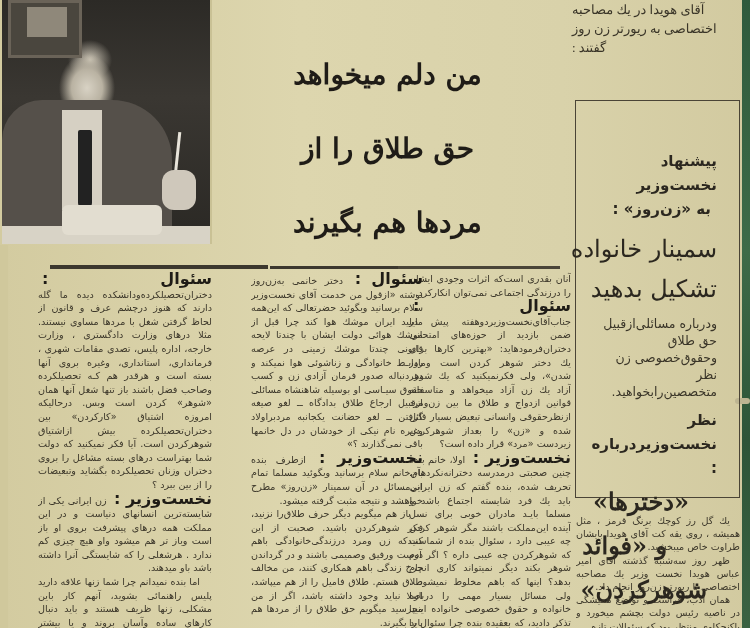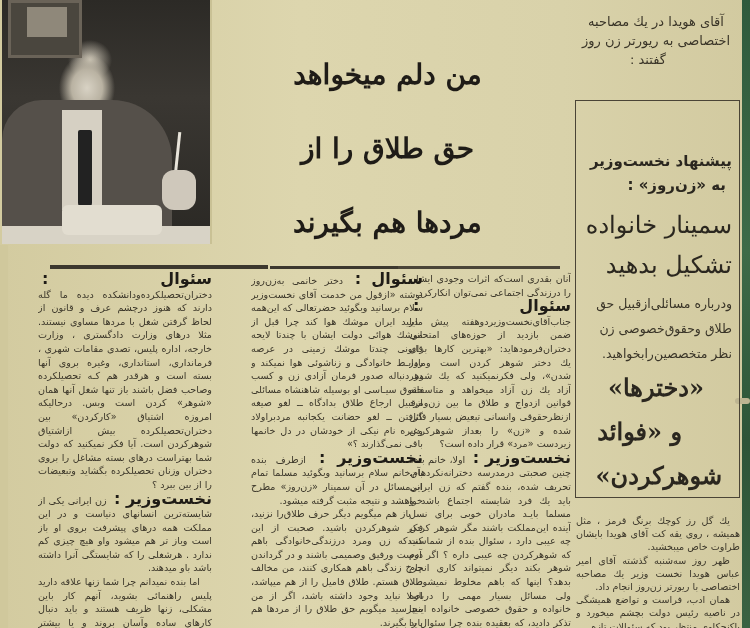--- a/index.html
+++ b/index.html
@@ -77,41 +77,41 @@
     .headline {
       position: absolute; left: 215px; top: 38px; width: 345px;
       direction: rtl; text-align: center;
       font-family: "DejaVu Serif", serif; font-weight: bold;
       font-size: 28px; line-height: 74px; color: #1f1c17;
     }
     .headline div { white-space: nowrap; }
 
     
     .intro {
-      position: absolute; left: 572px; top: 12px; width: 168px;
-      direction: rtl; text-align: center;
-      font-size: 13px; line-height: 19px; color: #3a3528;
+      position: absolute; left: 572px; top: 0; width: 168px;
+      direction: rtl; text-align: left;
+      font-size: 13px; line-height: 19px; color: #3a3528; font-family: Liberation Serif, serif;
     }
 
     
     .sidebox {
       position: absolute; left: 575px; top: 100px; width: 165px; height: 398px;
       border: 1.5px solid #4a4436; box-sizing: border-box;
-      direction: rtl; text-align: right; padding: 0 7px;
+      direction: rtl; text-align: right; padding: 0 22px;
     }
     .sidebox .kicker {
       margin-top: 48px; font-weight: bold; font-size: 15px; line-height: 24px;
       color: #2b271f;
     }
     .sidebox .big {
       font-family: "DejaVu Serif", serif; font-size: 24px; line-height: 40px;
       margin-top: 8px; color: #2b271f; white-space: nowrap;
     }
     .sidebox .body {
-      font-size: 12.5px; line-height: 25px; margin-top: 6px; color: #3a3528; text-align: right;
+      font-size: 12.5px; line-height: 17px; margin-top: 6px; color: #3a3528; text-align: right;
     }
     .sidebox .kicker2 {
       font-weight: bold; font-size: 15px; line-height: 24px; margin-top: 8px;
       color: #2b271f;
     }
     .sidebox .big2 {
       font-family: "DejaVu Serif", serif; font-size: 24px; line-height: 44px;
       color: #2b271f; padding-right: 10px; white-space: nowrap; font-weight: bold;
     }
 
@@ -176,20 +176,21 @@
   <div class="sidebox">
     <div class="kicker">
       <div>پیشنهاد نخست‌وزیر</div>
       <div style="padding-right:6px">به «زن‌روز» :</div>
     </div>
     <div class="big">
       <div>سمینار خانواده</div>
       <div>تشکیل بدهید</div>
     </div>
     <div class="body">ودرباره مسائلی‌ازقبیل حق طلاق وحقوق‌خصوصی زن نظر متخصصین‌رابخواهید.</div>
+    <div class="kicker2">نظر نخست‌وزیردرباره :</div>
     <div class="big2">
       <div style="padding-right:18px">«دخترها»</div>
       <div style="padding-right:40px">و «فوائد</div>
       <div>شوهرکردن»</div>
     </div>
   </div>
 
   <div class="rule" style="left:50px; top:265px; width:218px;"></div>
   <div class="rule" style="left:270px; top:266px; width:232px; height:3px;"></div>
   <div class="rule" style="left:398px; top:266px; width:162px; height:3px; background:#4a4538;"></div>

